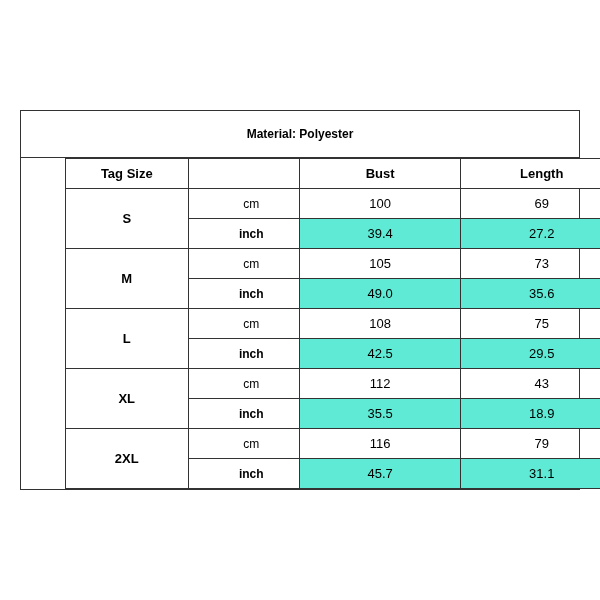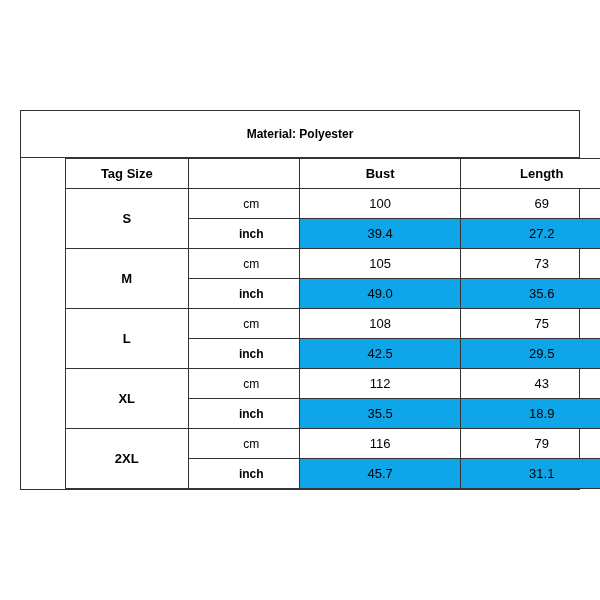--- a/index.html
+++ b/index.html
@@ -57,21 +57,21 @@
     .unit-cell {
       font-size: 12px;
       padding-left: 20px;
     }
 
     .unit-cell.bold {
       font-weight: bold;
     }
 
     .shaded {
-      background-color: #0ea5e9;
+      background-color: #5eead4;
     }
 
     .header-row th {
       font-weight: bold;
     }
 
     
     td.tag-col, th.tag-col {
       width: 22%;
     }

